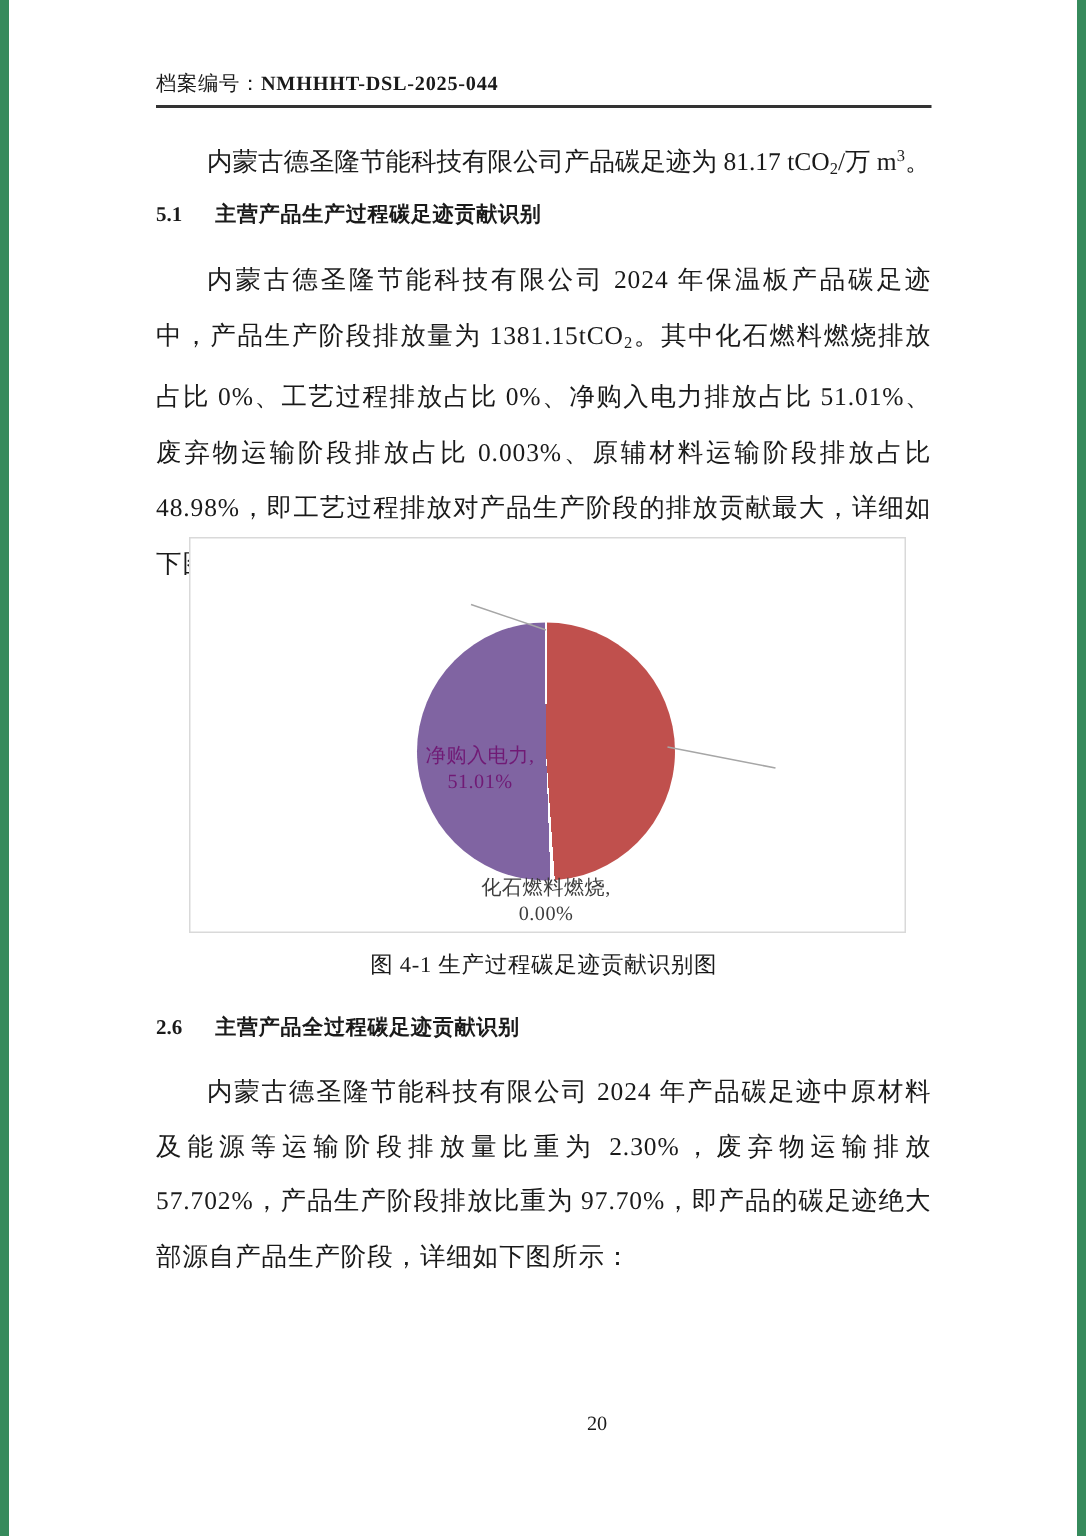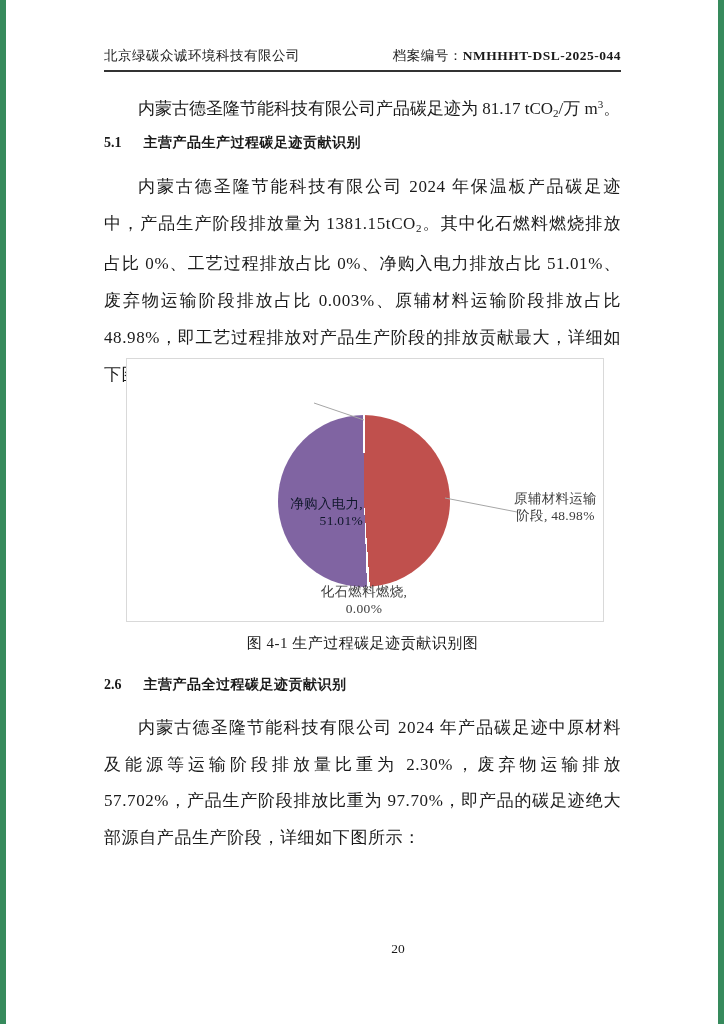--- a/index.html
+++ b/index.html
@@ -59,64 +59,59 @@
       #ffffff 176.1deg 178deg,
       #8064a2 178deg 359.4deg,
       #ffffff 359.4deg 360deg);
   }
   .leaders{position:absolute;left:0;top:0;width:478px;height:264px;pointer-events:none;}
   .pie-label{
     position:absolute;font-size:13.5px;line-height:17px;color:#3d3d3d;
     text-align:center;letter-spacing:0.3px;
   }
   #lbl-waste{left:64px;top:31px;width:150px;}
-  #lbl-electricity{left:116px;top:136px;width:120px;color:#0f172a;text-align:right;}
+  #lbl-electricity{left:133px;top:136px;width:120px;color:#701a75;}
   #lbl-raw{left:381px;top:131px;width:95px;}
   #lbl-fossil{left:177px;top:224px;width:120px;}
 
   .caption{
     position:absolute;left:104px;width:517px;top:634px;
     text-align:center;font-size:15px;letter-spacing:0.5px;
   }
   .pagenum{
     position:absolute;left:0;width:724px;top:941px;
     text-align:center;font-size:13.5px;padding-left:36px;
   }
 </style>
 </head>
 <body>
 
 <div class="edge-bar left"></div>
 <div class="edge-bar right"></div>
 
 <div class="header">
-  <span>北京绿碳众诚环境科技有限公司</span>
   <span class="archive"><span>档案编号：</span><b>NMHHHT-DSL-2025-044</b></span>
 </div>
 
 <p class="intro"><span>内蒙古德圣隆节能科技有限公司产品碳足迹为 81.17 tCO</span><sub class="s">2</sub><span>/万 m</span><sup class="s">3</sup><span>。</span></p>
 
 <h2 class="sec-heading" id="h51"><span class="num">5.1</span><span>主营产品生产过程碳足迹贡献识别</span></h2>
 
 <p class="body-para" id="p51"><span>内蒙古德圣隆节能科技有限公司 2024 年保温板产品碳足迹中，产品生产阶段排放量为 1381.15tCO</span><sub class="s">2</sub><span>。其中化石燃料燃烧排放占比 0%、工艺过程排放占比 0%、净购入电力排放占比 51.01%、废弃物运输阶段排放占比 0.003%、原辅材料运输阶段排放占比 48.98%，即工艺过程排放对产品生产阶段的排放贡献最大，详细如下图所示。</span></p>
 
 <figure class="chart-figure">
   <div class="pie"></div>
   <svg class="leaders" viewBox="0 0 478 264">
     <polyline points="187,44 237,61" fill="none" stroke="#a6a6a6" stroke-width="1"></polyline>
     <polyline points="318,139 390,153" fill="none" stroke="#a6a6a6" stroke-width="1"></polyline>
   </svg>
   <div class="pie-label" id="lbl-electricity">
     <div>净购入电力,</div>
     <div>51.01%</div>
   </div>
-  <div class="pie-label" id="lbl-raw">
-    <div>原辅材料运输</div>
-    <div>阶段, 48.98%</div>
-  </div>
   <div class="pie-label" id="lbl-fossil">
     <div>化石燃料燃烧,</div>
     <div>0.00%</div>
   </div>
 </figure>
 
 <div class="caption">图 4-1 生产过程碳足迹贡献识别图</div>
 
 <h2 class="sec-heading" id="h52"><span class="num">2.6</span><span>主营产品全过程碳足迹贡献识别</span></h2>
 

